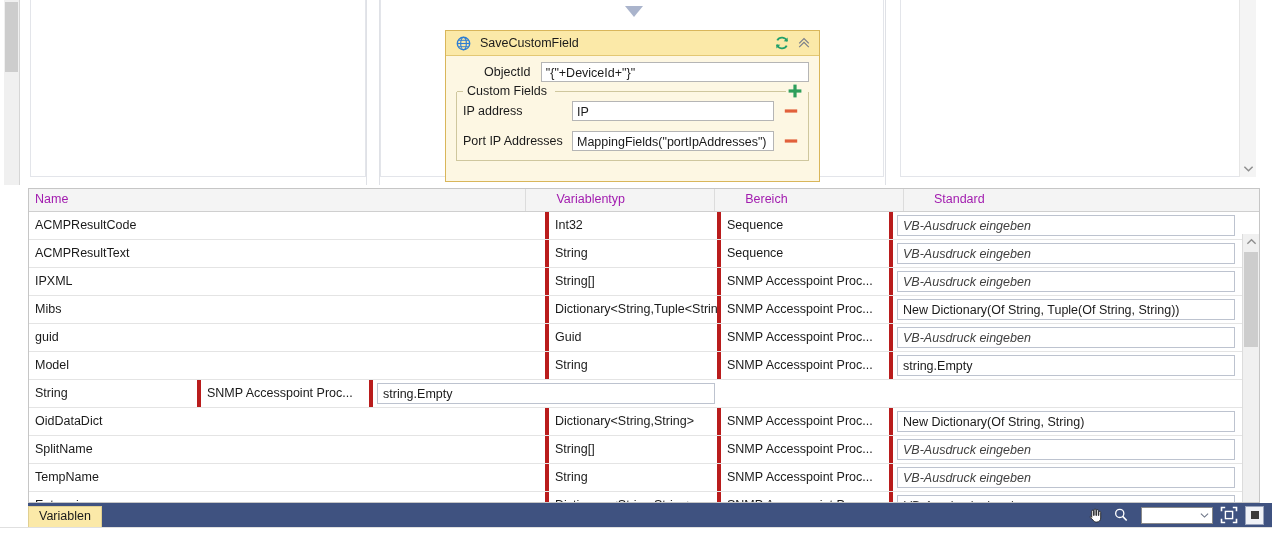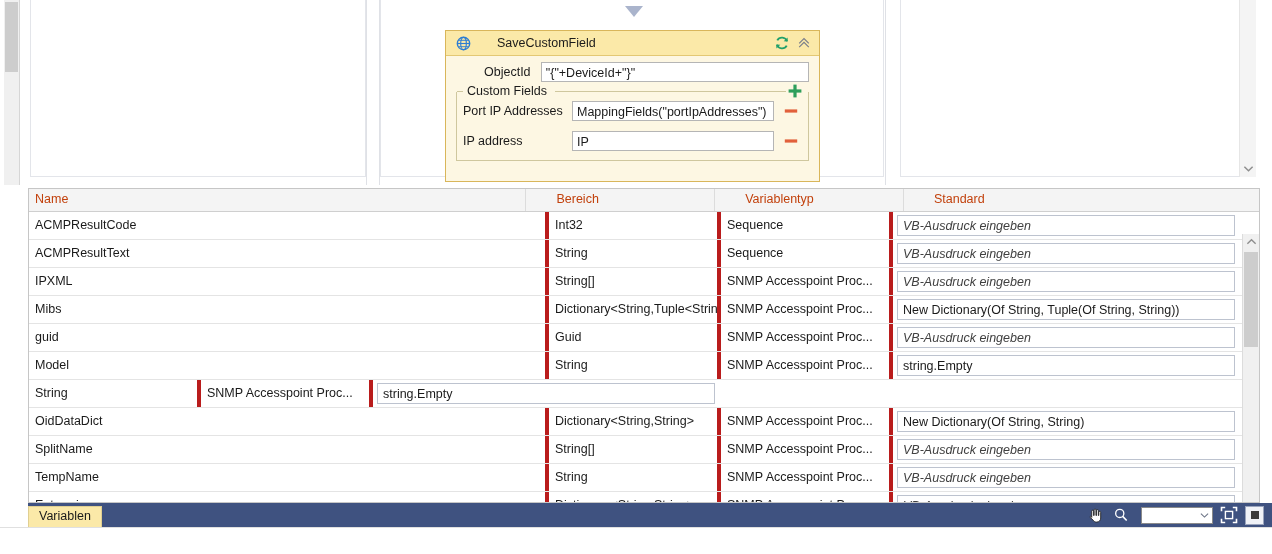--- a/index.html
+++ b/index.html
@@ -88,21 +88,21 @@
     height: 24px;
     background: #fbe9a8;
     border-bottom: 1px solid #e3c874;
     display: flex;
     align-items: center;
     padding: 0 4px 0 6px;
   }
   .act-title {
     font-size: 12.5px;
     color: #1a1a1a;
-    margin-left: 23px;
+    margin-left: 6px;
     flex: 1;
   }
   .globe-icon svg, .refresh-icon svg, .collapse-icon svg { display: block; }
   .hdr-btn {
     width: 22px; height: 20px;
     display: flex; align-items: center; justify-content: center;
   }
   .act-body {
     position: relative;
     background: #fdf7e3;
@@ -204,21 +204,21 @@
     box-sizing: border-box;
     background: #ffffff;
     overflow: hidden;
   }
   .grid-header {
     display: flex;
     height: 22px;
     background: #f4f4f4;
     border-bottom: 1px solid #cfcfcf;
     font-size: 12.5px;
-    color: #c2410c;
+    color: #a21caf;
     gap: 24px;
   }
   .hcell {
     padding: 3px 0 0 6px;
     box-sizing: border-box;
     border-right: 1px solid #dcdcdc;
     overflow: hidden;
     white-space: nowrap;
   }
   .c-name { width: 520px; }
@@ -432,56 +432,56 @@
           <span class="gb-line-right" style="left:98px; right:22px;"></span>
           <span class="gb-legend">Custom Fields</span>
           <span class="gb-plus">
             <svg width="16" height="16" viewBox="0 0 16 16">
               <rect x="6.4" y="1.6" width="3.2" height="12.8" fill="#2e9e5b"></rect>
               <rect x="1.6" y="6.4" width="12.8" height="3.2" fill="#2e9e5b"></rect>
             </svg>
           </span>
 
           <div class="cf-row">
+            <span class="cf-label">IP address</span>
+            <span class="txtbox" style="width:204px;">IP</span>
+            <span class="cf-minus">
+              <svg width="16" height="16" viewBox="0 0 16 16">
+                <rect x="1.8" y="6.4" width="12.4" height="3.2" fill="#e2603b"></rect>
+              </svg>
+            </span>
+          </div>
+
+          <div class="cf-row">
             <span class="cf-label">Port IP Addresses</span>
             <span class="txtbox" style="width:204px;">MappingFields("portIpAddresses")</span>
             <span class="cf-minus">
               <svg width="16" height="16" viewBox="0 0 16 16">
                 <rect x="1.8" y="6.4" width="12.4" height="3.2" fill="#e2603b"></rect>
               </svg>
             </span>
           </div>
-
-          <div class="cf-row">
-            <span class="cf-label">IP address</span>
-            <span class="txtbox" style="width:204px;">IP</span>
-            <span class="cf-minus">
-              <svg width="16" height="16" viewBox="0 0 16 16">
-                <rect x="1.8" y="6.4" width="12.4" height="3.2" fill="#e2603b"></rect>
-              </svg>
-            </span>
-          </div>
         </div>
       </div>
     </div>
 
     <div class="designer-scroll">
       <span class="dn">
         <svg width="11" height="9" viewBox="0 0 12 9">
           <path d="M1.5 2.5L6 7l4.5-4.5" fill="none" stroke="#8e8e8e" stroke-width="1.6"></path>
         </svg>
       </span>
     </div>
   </div>
 
   <div id="grid">
     <div class="grid-header">
       <div class="hcell c-name">Name</div>
+      <div class="hcell c-type">Variablentyp</div>
       <div class="hcell c-scope">Bereich</div>
-      <div class="hcell c-type">Variablentyp</div>
       <div class="hcell c-default">Standard</div>
     </div>
 
     <div class="grid-body">
 
       <div class="grow">
         <div class="cell c-name">ACMPResultCode</div>
         <div class="cell c-type">Int32</div>
         <div class="cell c-scope">Sequence</div>
         <div class="cell c-default">

